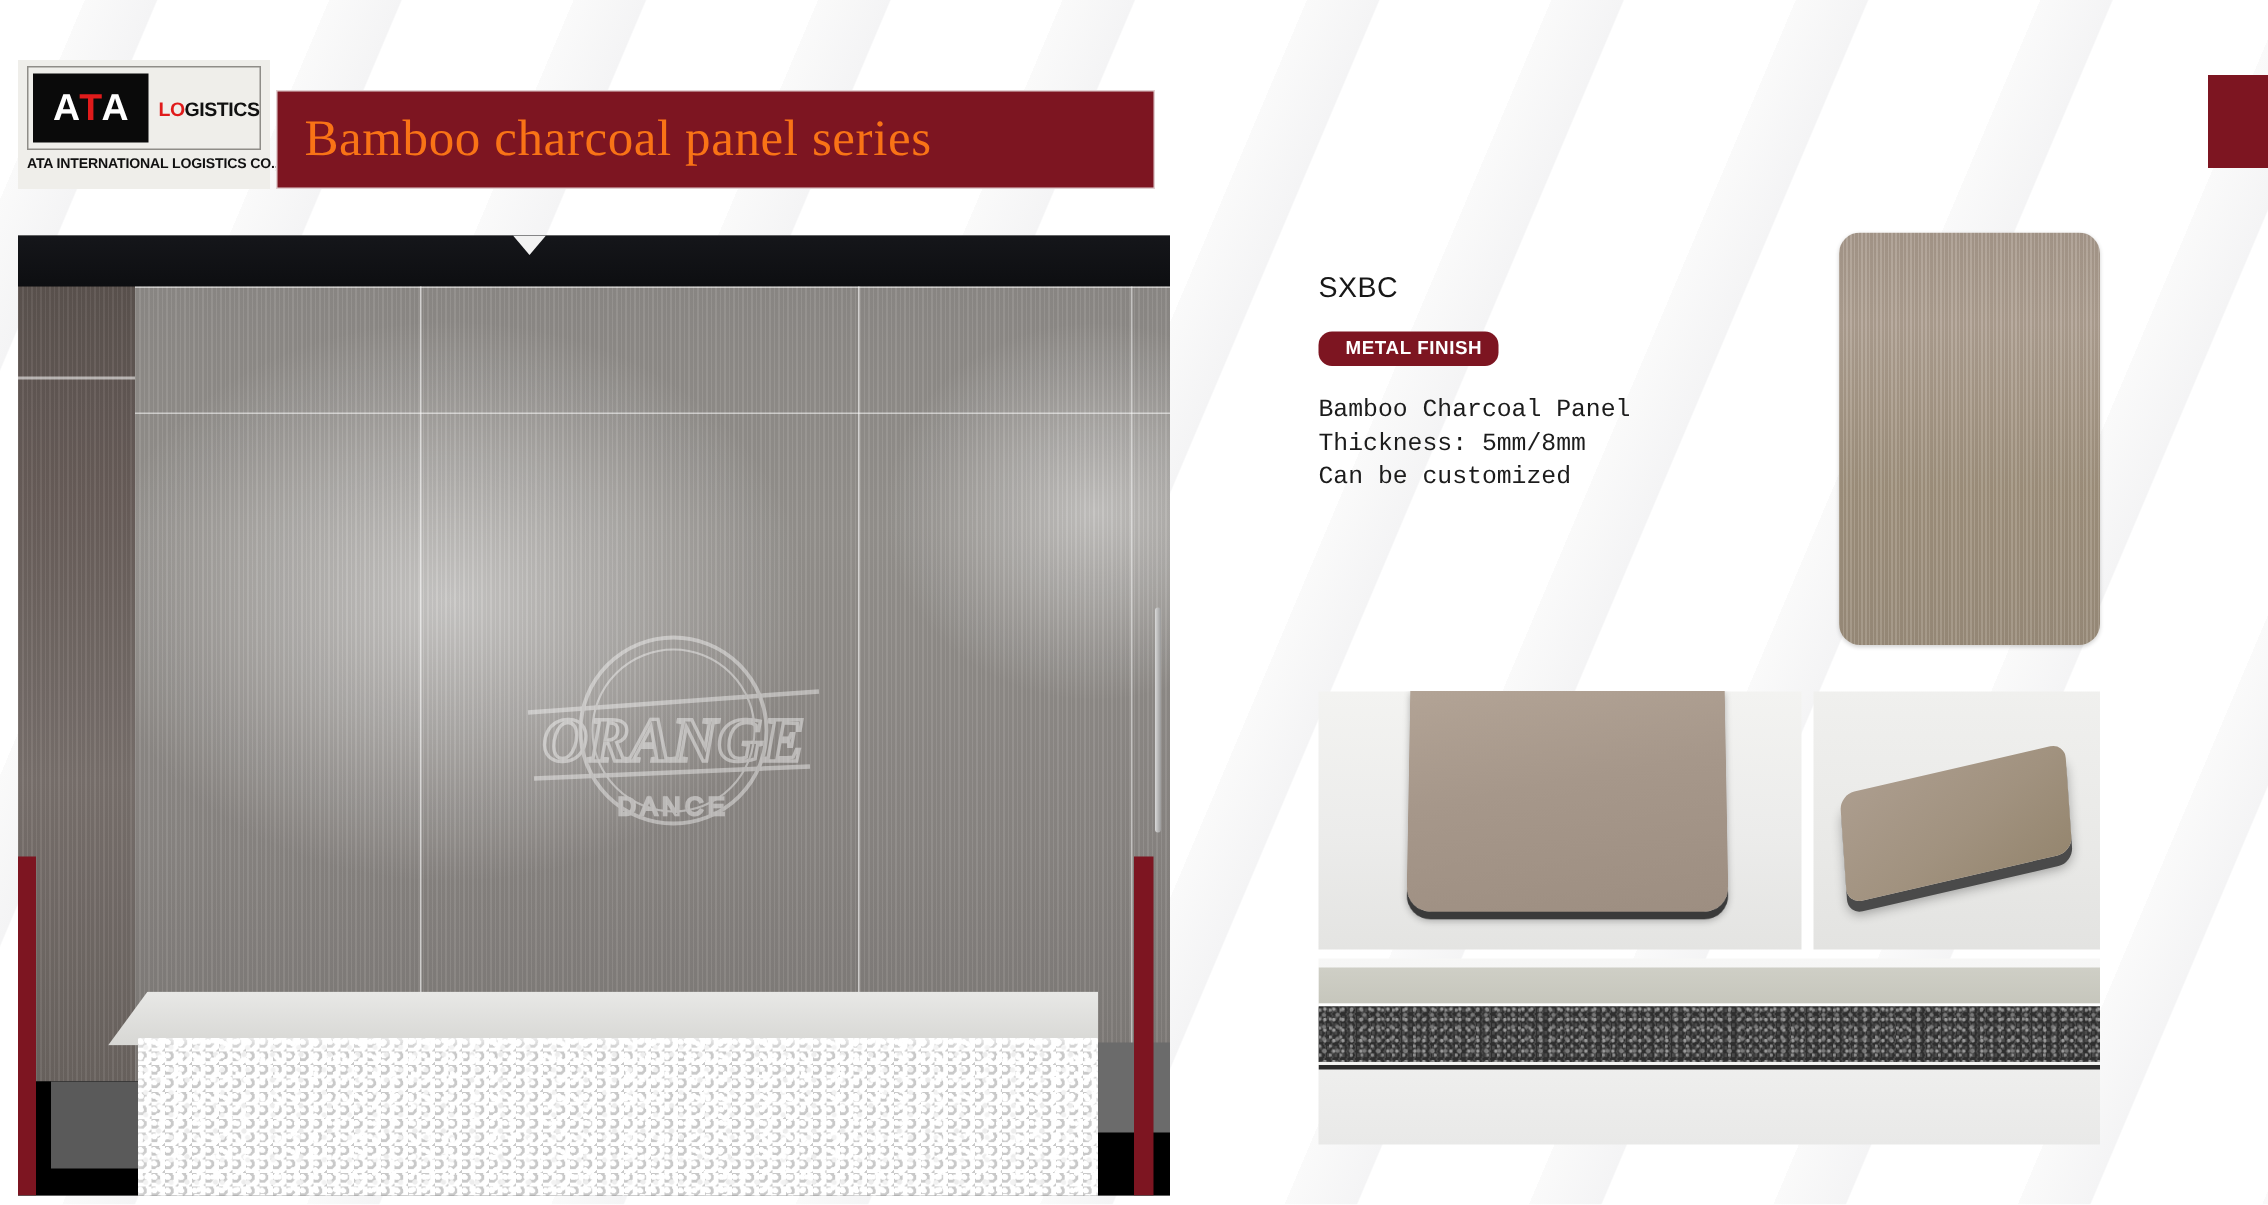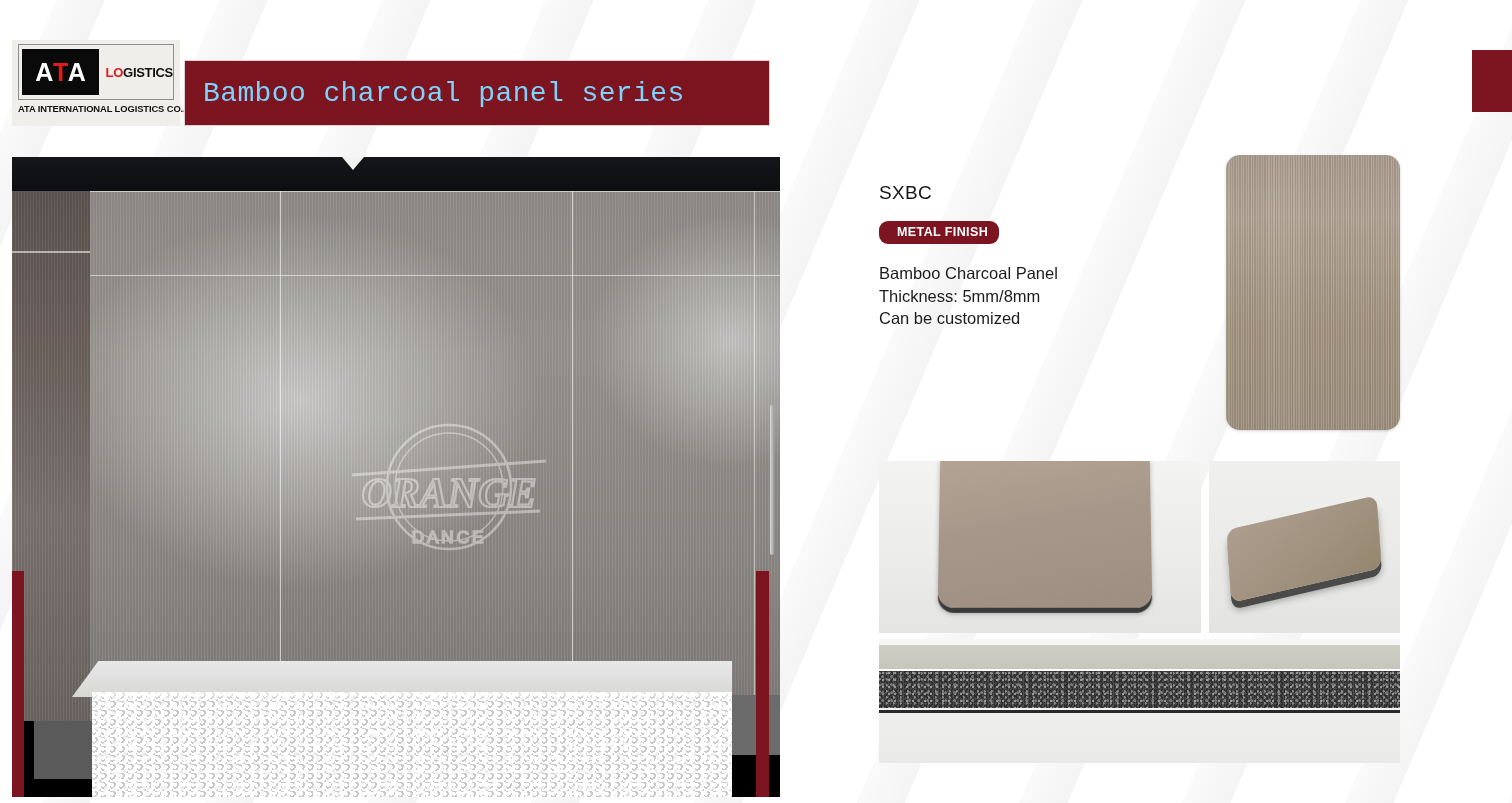--- a/index.html
+++ b/index.html
@@ -64,23 +64,23 @@
   #title-banner {
     position: absolute; left: 184px; top: 60px;
     width: 586px; height: 66px;
     background: #7d1521;
     border: 1px solid #e2cfd1;
     box-sizing: border-box;
     display: flex; align-items: center;
   }
   #title-text {
     margin-left: 18px;
-    color: #7dd3fc;
-    font-family: Liberation Mono, monospace;
-    font-size: 28px;
+    color: #f97316;
+    font-family: Liberation Serif, serif;
+    font-size: 34px;
     letter-spacing: 0.4px;
     white-space: nowrap;
   }
 
   #corner-accent {
     position: absolute; right: 0; top: 50px;
     width: 40px; height: 62px;
     background: #7d1521;
   }
 
@@ -194,21 +194,21 @@
     font-size: 12.5px; font-weight: bold;
     letter-spacing: 0.4px;
     padding: 4px 11px 5px 18px;
     border-radius: 9px;
   }
   #spec-list {
     position: absolute; left: 879px; top: 262px;
     font-size: 16.5px; color: #1c1c1c;
     line-height: 22.5px;
   }
-  #spec-list div { white-space: nowrap; }
+  #spec-list div { white-space: nowrap; font-family: Liberation Mono, monospace; }
 
   #swatch {
     position: absolute; left: 1226px; top: 155px;
     width: 174px; height: 275px;
     border-radius: 14px;
     background:
       repeating-linear-gradient(90deg,
         rgba(255,255,255,0.10) 0 1px,
         rgba(90,75,62,0.10) 1px 2.5px),
       linear-gradient(180deg, #a89a8d 0%, #b0a294 22%, #a1937f 62%, #9b8e7c 100%);

